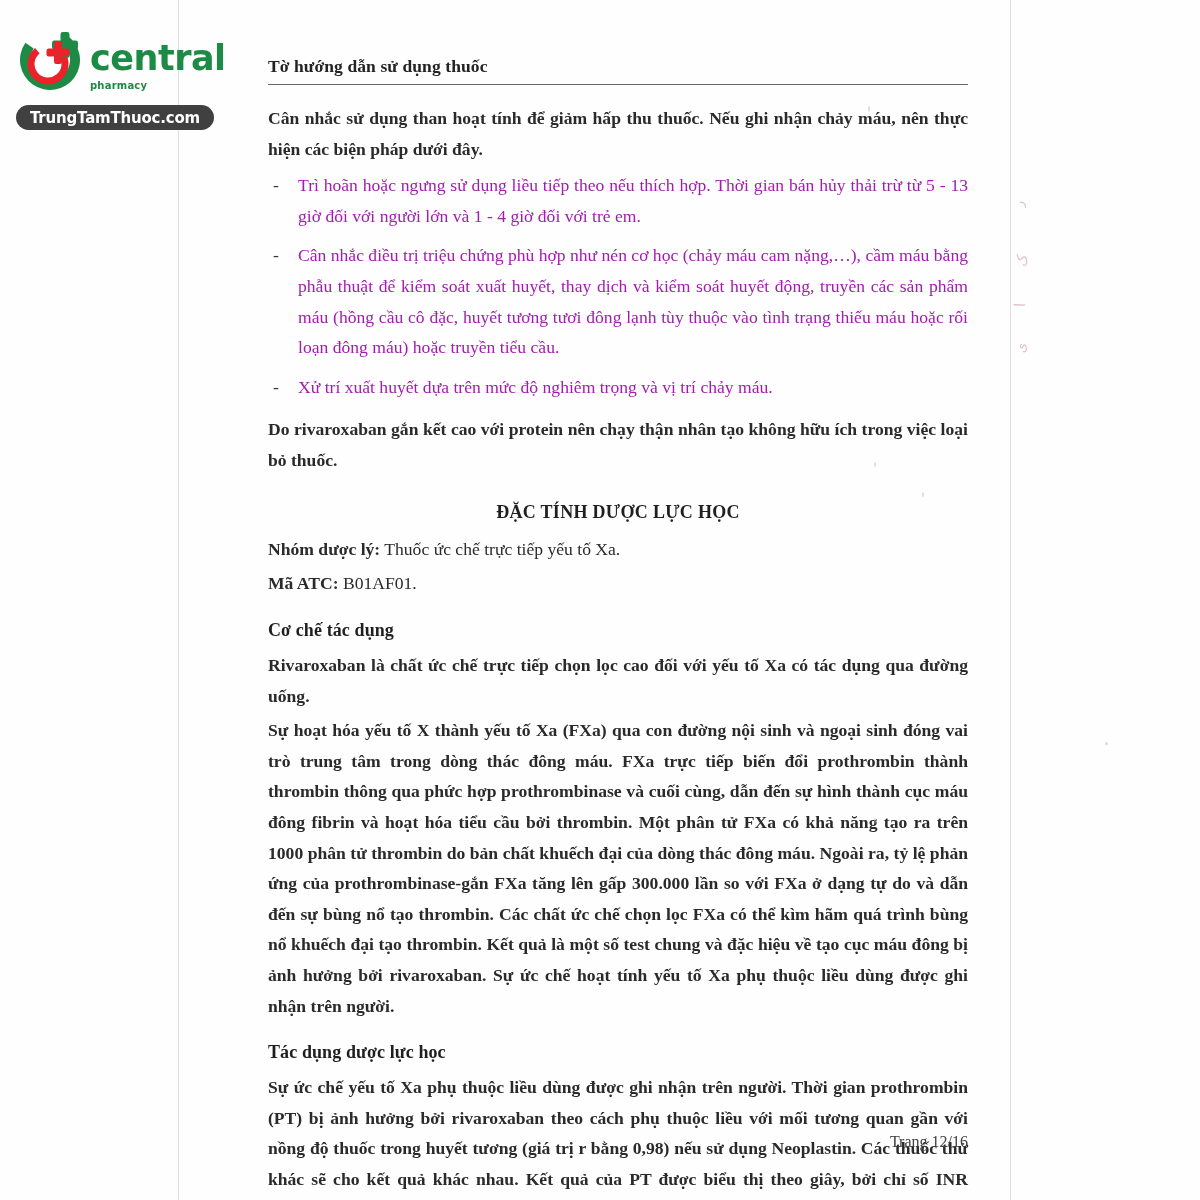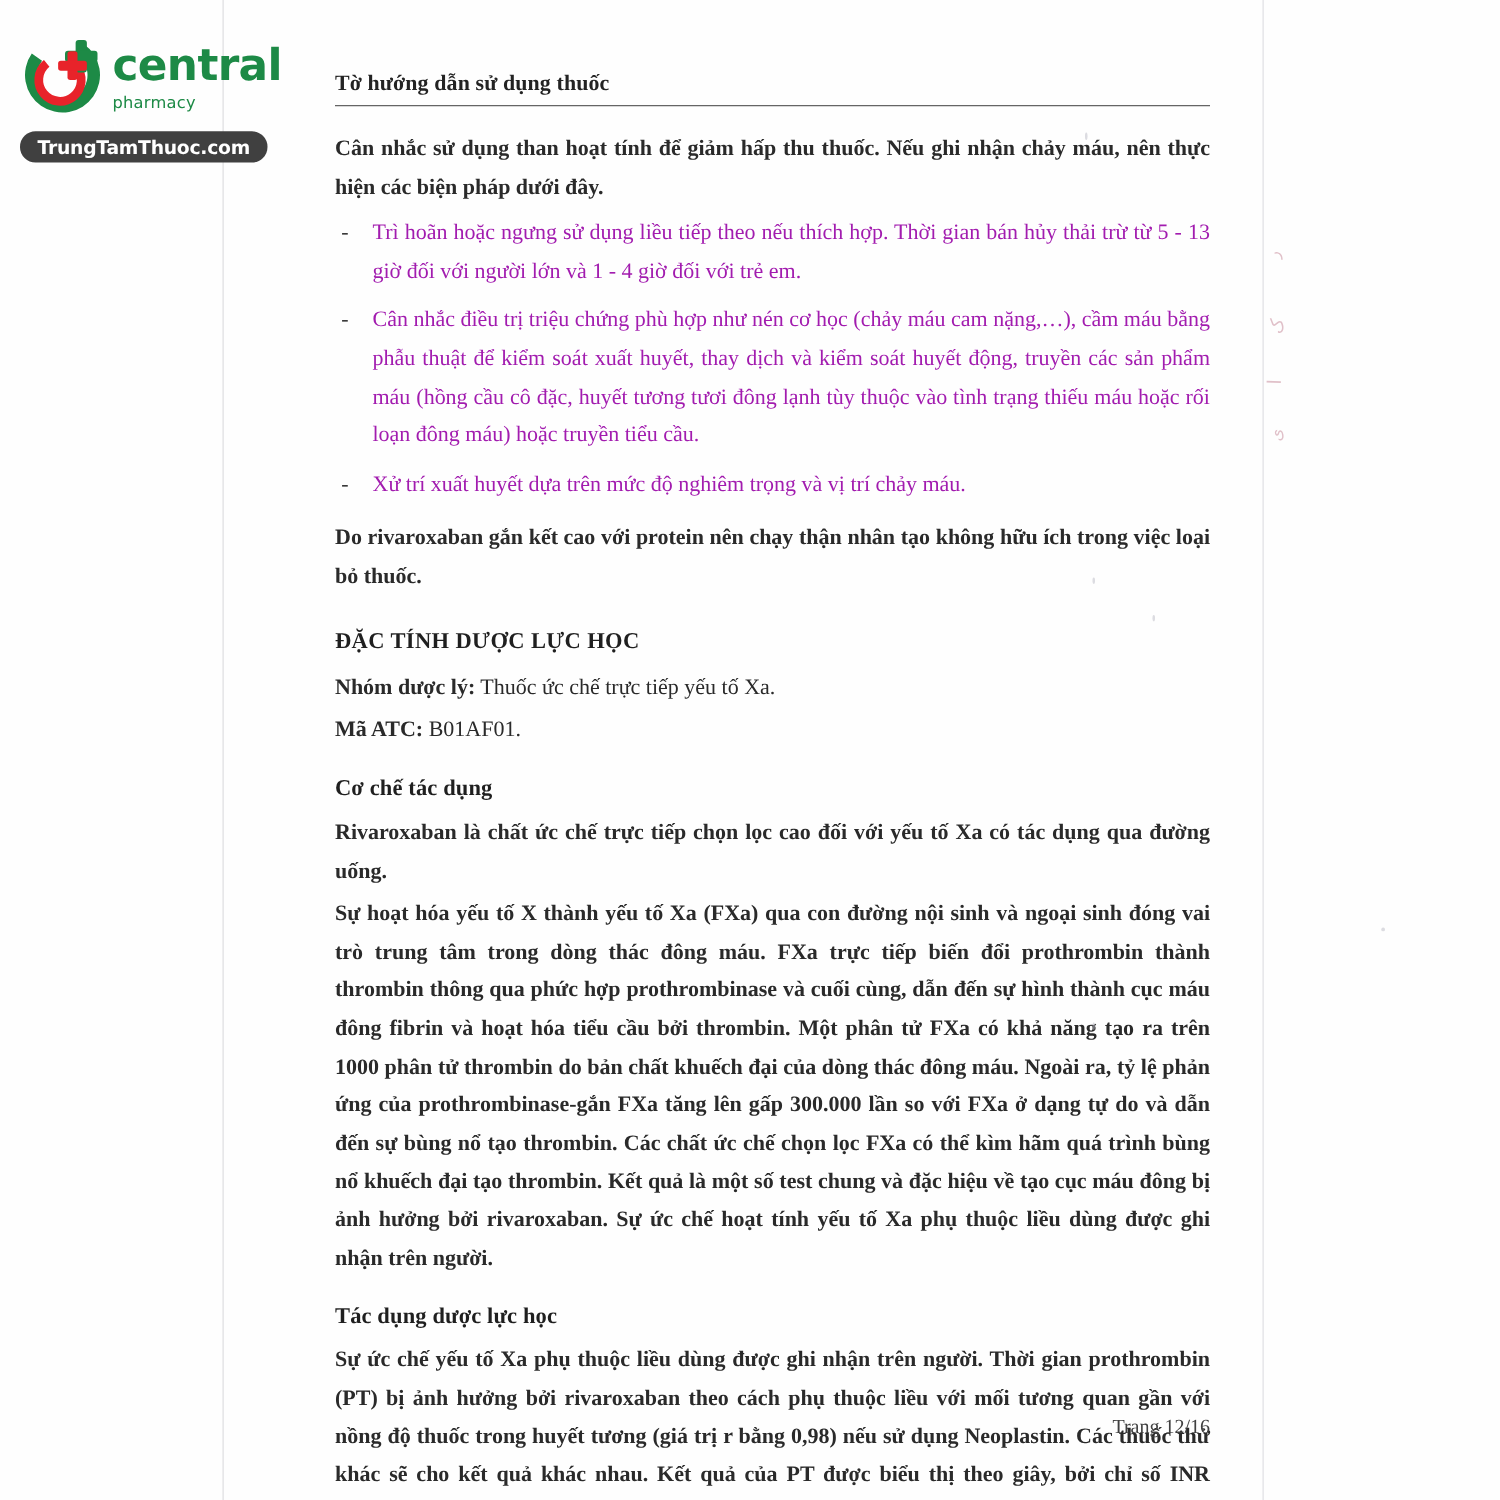--- a/index.html
+++ b/index.html
@@ -38,21 +38,21 @@
 
   
   .brand {
     position: absolute;
     left: 14px;
     top: 24px;
     width: 216px;
   }
   .brand-row {
     display: flex;
-    align-items: flex-start;
+    align-items: center;
     gap: 4px;
   }
   .logo-mark {
     width: 72px;
     height: 72px;
     flex: 0 0 72px;
     position: relative;
   }
   .brand-words {
     padding-top: 12px;
@@ -60,22 +60,22 @@
   .brand-name {
     font-family: "DejaVu Sans", "Liberation Sans", sans-serif;
     font-size: 35px;
     font-weight: 700;
     color: #1d8a46;
     line-height: 1;
     letter-spacing: -0.5px;
   }
   .brand-sub {
     font-family: "DejaVu Sans", "Liberation Sans", sans-serif;
-    font-size: 13px;
-    font-weight: 400;
+    font-size: 10px;
+    font-weight: 700;
     color: #1d8a46;
     line-height: 1;
     margin-top: 5px;
     letter-spacing: .2px;
   }
   .brand-badge {
     margin-top: 9px;
     margin-left: 2px;
     width: 198px;
     height: 25px;
@@ -118,20 +118,21 @@
     font-size: 18px;
     font-weight: 700;
     margin: 0 0 9px 0;
     color: #1f1f1f;
     letter-spacing: .1px;
   }
   h2.sec.caps {
     margin-top: 26px;
     margin-bottom: 11px;
     letter-spacing: .3px;
+    text-align: center;
   }
   h2.sec.tight { margin-top: 21px; }
 
   p.para {
     font-size: 17.6px;
     line-height: 1.74;
     margin: 0 0 11px 0;
     text-align: justify;
     text-justify: inter-word;
     color: #2a2a2a;

